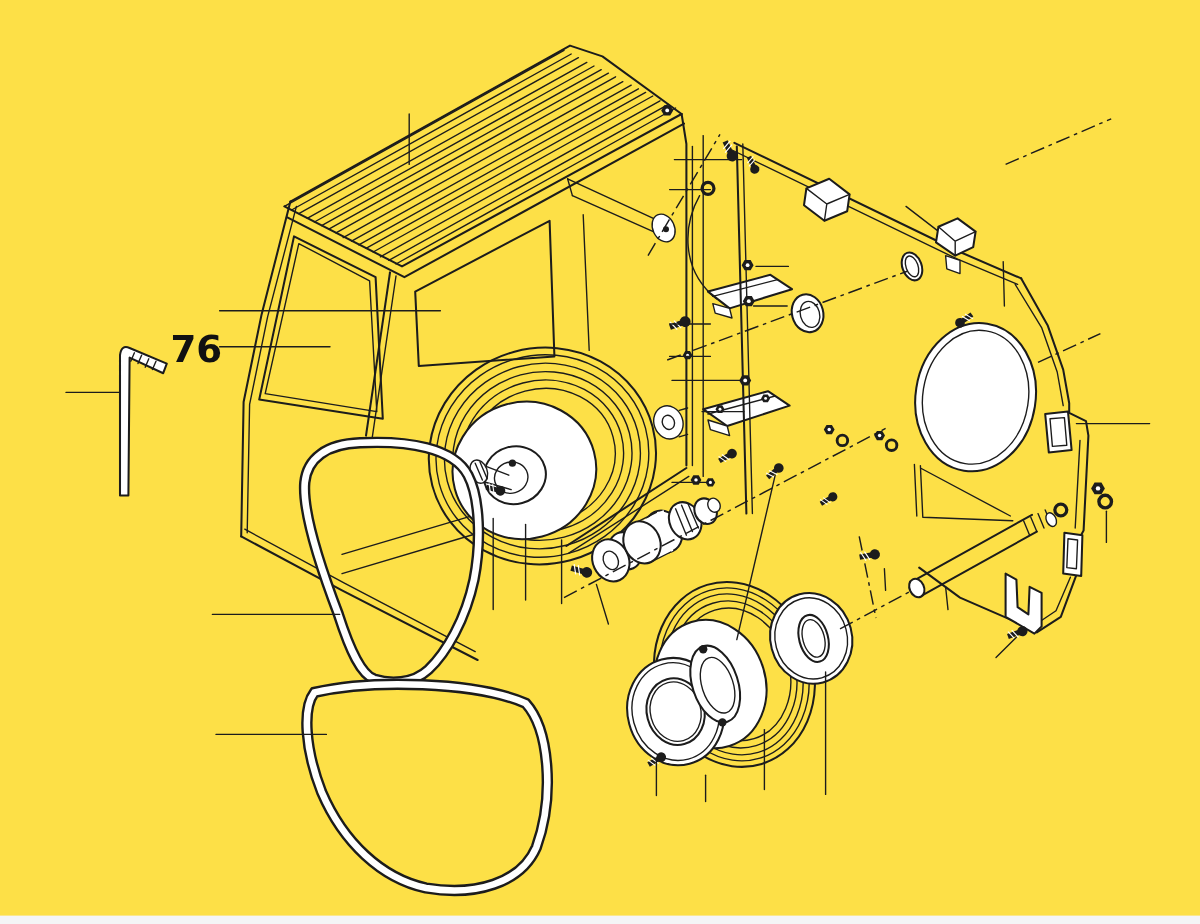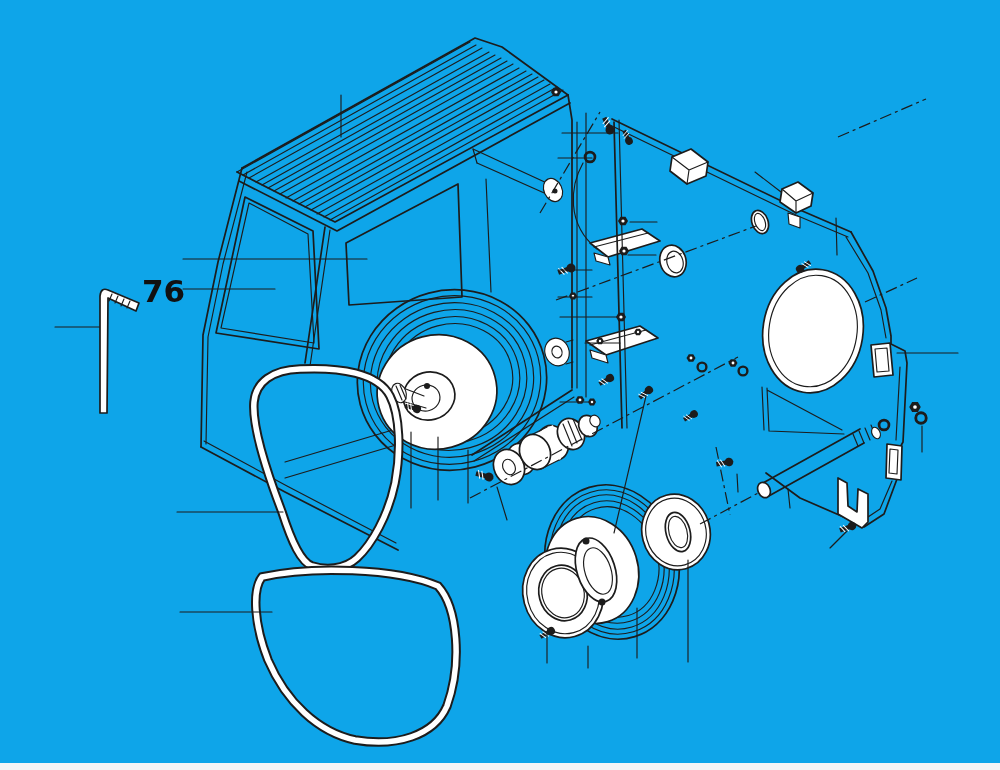--- a/index.html
+++ b/index.html
@@ -1,16 +1,16 @@
 <!DOCTYPE html>
 <html><head>
 <meta charset="utf-8">
 <style>
   html,body{margin:0;padding:0;background:#ffffff;}
-  .page{position:relative;width:1000px;height:770px;background:#0ea5e9;overflow:hidden;}
+  .page{position:relative;width:1000px;height:770px;background:#fde047;overflow:hidden;}
   svg{display:block;}
   .s{stroke:#1c1c1c;fill:none;stroke-width:1.7;stroke-linejoin:round;stroke-linecap:round;}
   .t{stroke:#1c1c1c;fill:none;stroke-width:1.15;stroke-linejoin:round;stroke-linecap:round;}
   .wf{fill:#ffffff;}
   .bk{fill:#1c1c1c;stroke:none;}
   .dd{stroke:#1c1c1c;fill:none;stroke-width:1.2;stroke-dasharray:12 4 3 4;}
   .belt-o{stroke:#1c1c1c;fill:none;stroke-width:9.5;}
   .belt-i{stroke:#ffffff;fill:none;stroke-width:5.5;}
   .callout{font-family:"DejaVu Sans","Liberation Sans",sans-serif;font-weight:bold;font-size:31px;fill:#111111;}
   .strip{fill:#f4f5f6;}

